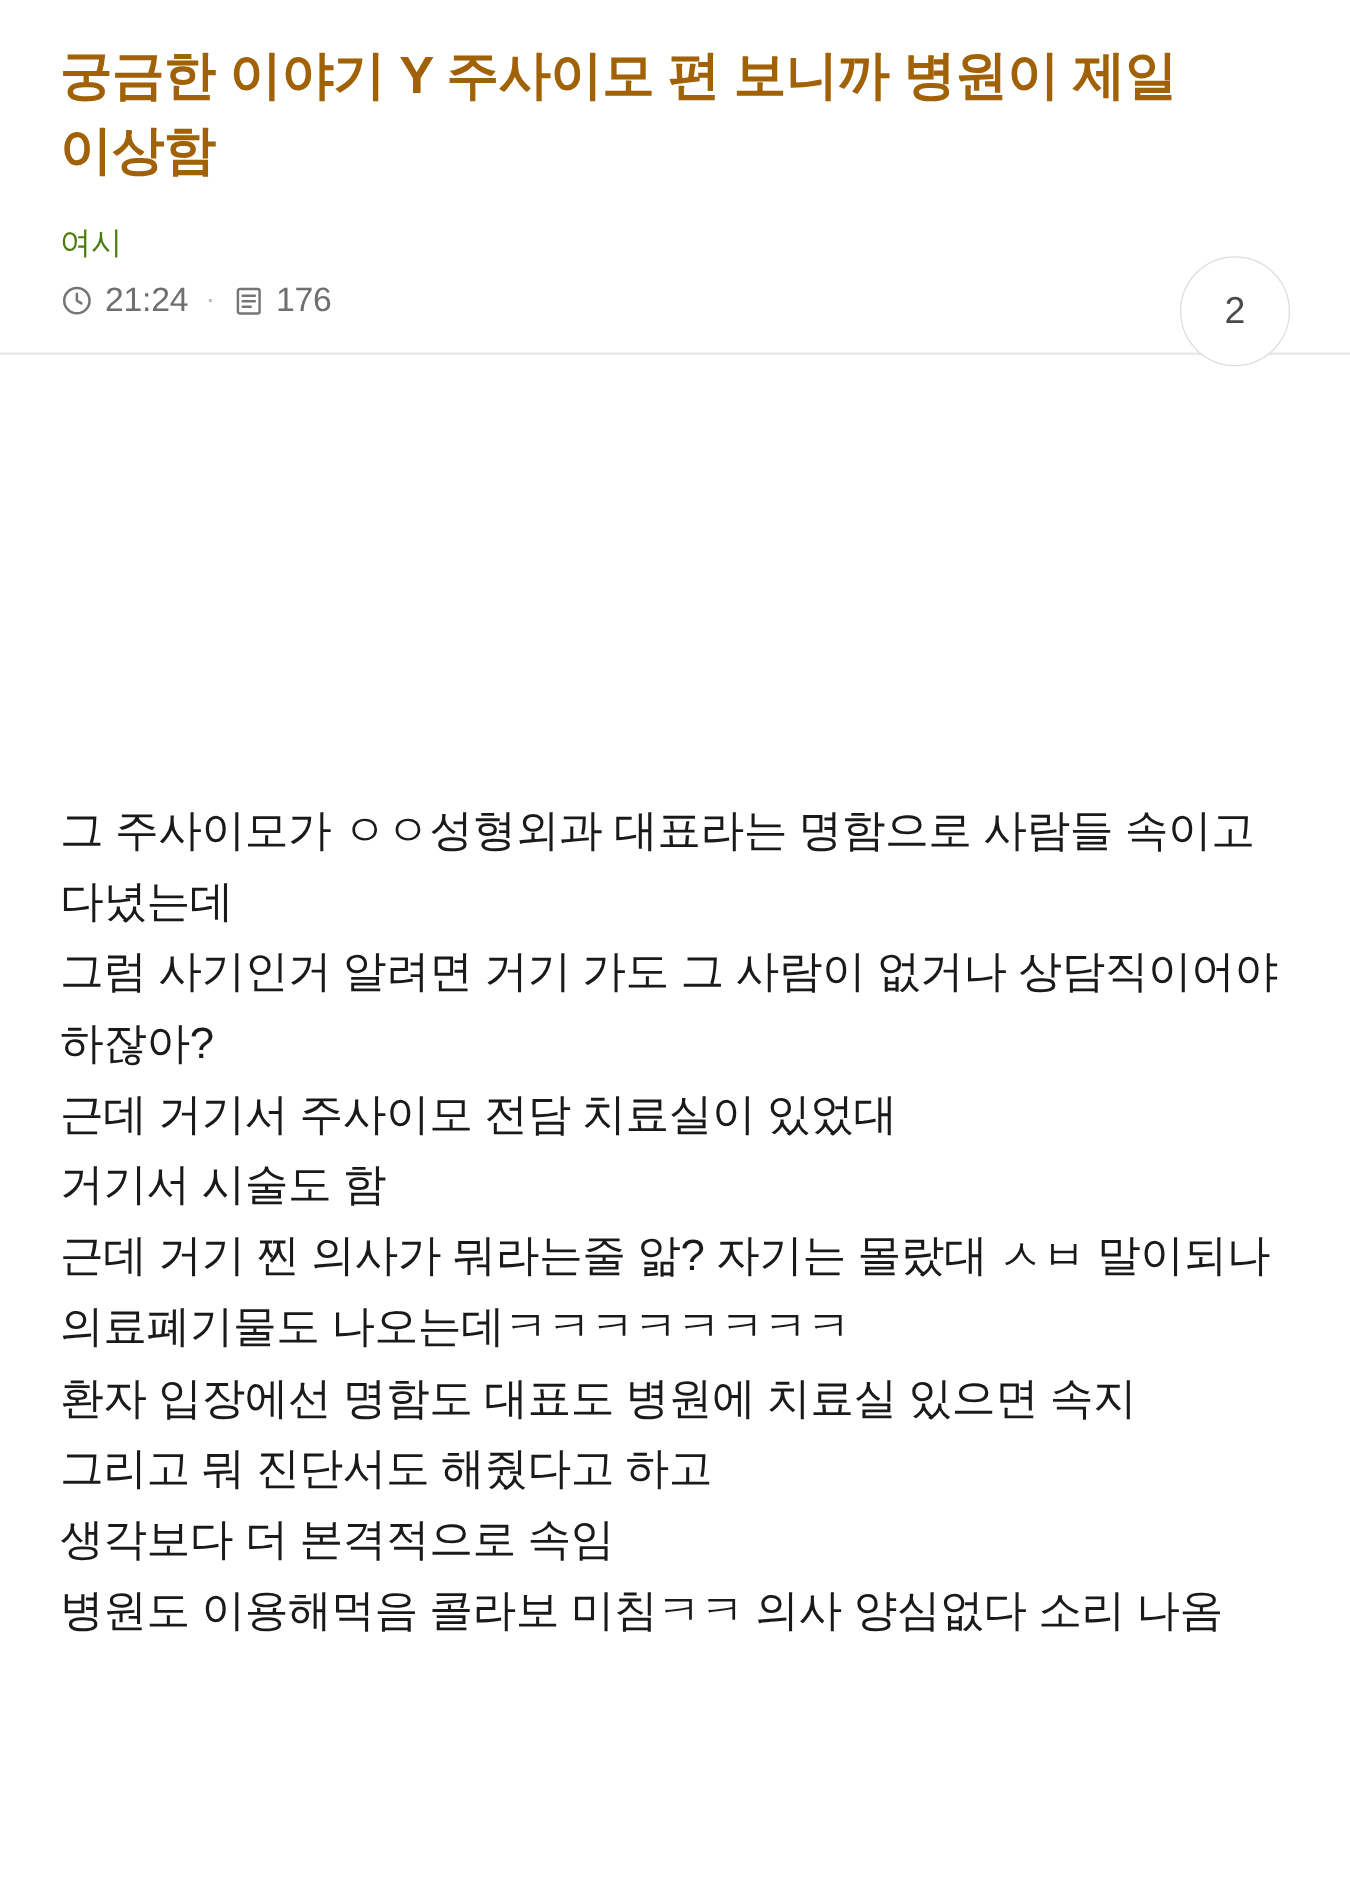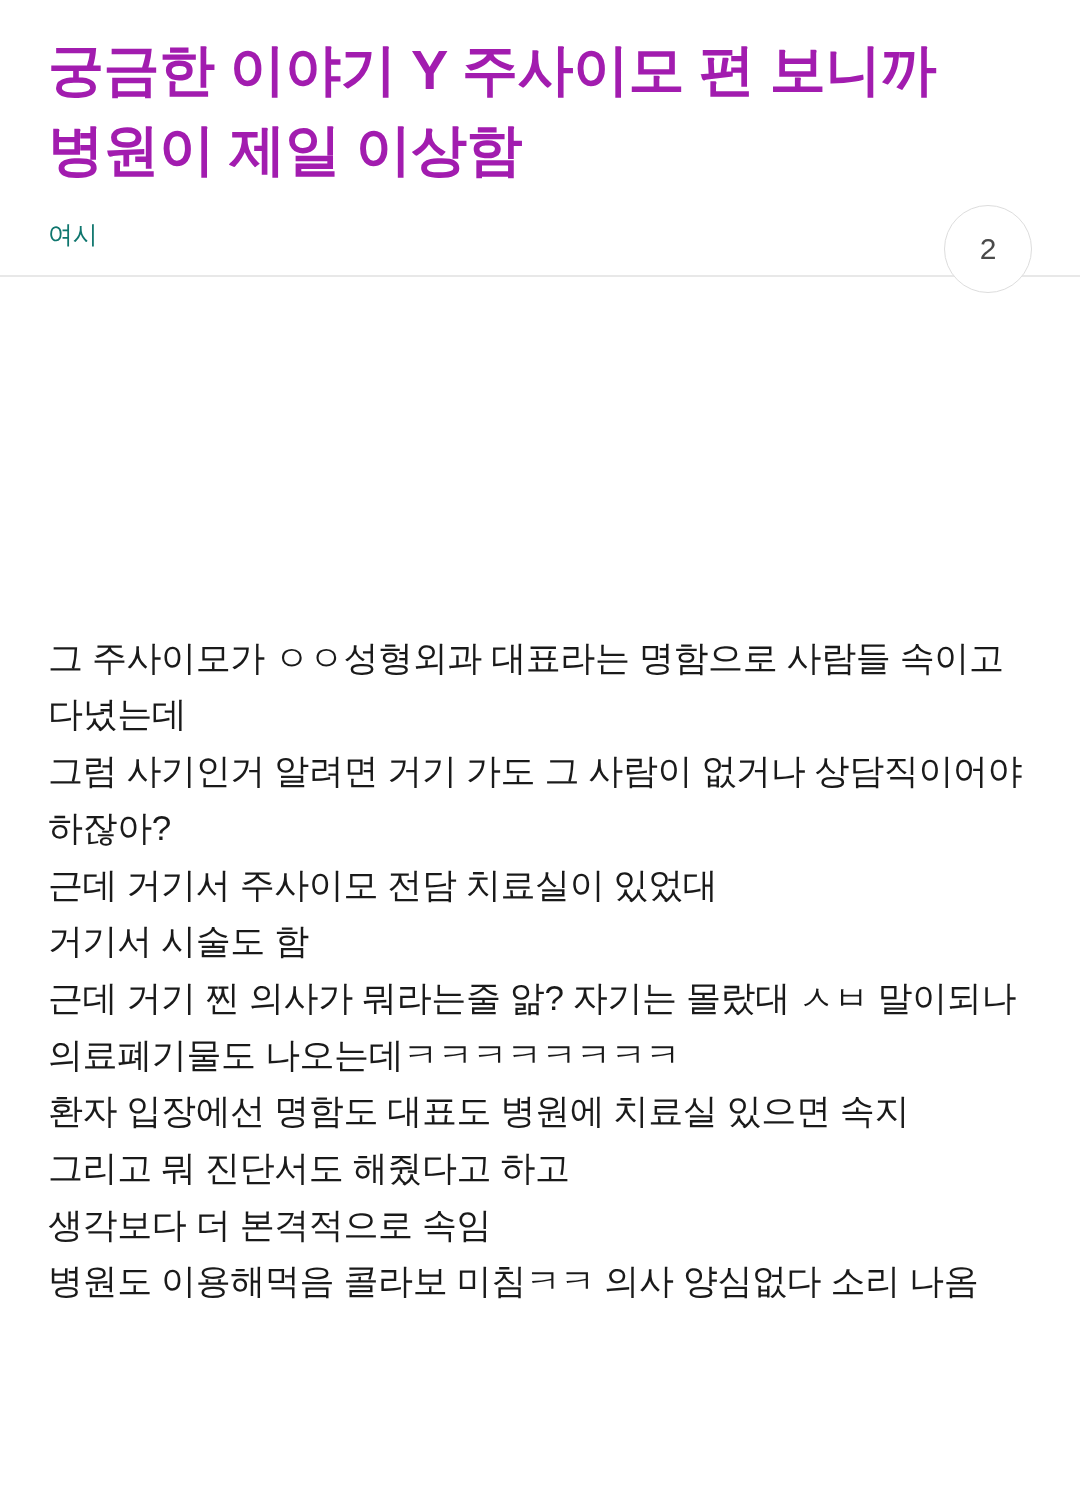--- a/index.html
+++ b/index.html
@@ -15,37 +15,37 @@
     color: #111111;
     -webkit-font-smoothing: antialiased;
   }
 
   .post-header {
     padding: 30px 48px 26px 48px;
     position: relative;
   }
 
   .post-title {
-    font-size: 56px;
+    font-size: 42px;
     line-height: 1.42;
     font-weight: 700;
     letter-spacing: -0.5px;
-    color: #a21caf;
+    color: #a16207;
     margin: 0;
     padding-right: 60px;
     word-break: keep-all;
   }
 
   .meta-block {
     margin-top: 30px;
   }
 
   .author {
     font-size: 25px;
-    color: #0f766e;
+    color: #4d7c0f;
     letter-spacing: -0.3px;
     line-height: 1.2;
   }
 
   .meta-row {
     margin-top: 16px;
     display: flex;
     align-items: center;
     font-size: 27px;
     color: #6f6f6f;
@@ -110,20 +110,43 @@
 </style>
 </head>
 <body>
 
 <div class="post-header">
   <h1 class="post-title">궁금한 이야기 Y 주사이모 편 보니까 병원이 제일 이상함</h1>
 
   <div class="meta-block">
     <div class="author">여시</div>
 
+    <div class="meta-row">
+      <span class="meta-item">
+        <span class="icon-svg">
+          <svg width="27" height="27" viewBox="0 0 24 24" fill="none" stroke="#767676" stroke-width="1.8">
+            <circle cx="12" cy="12" r="9"></circle>
+            <path d="M12 7.2V12l3.2 2" stroke-linecap="round"></path>
+          </svg>
+        </span>
+        <span>21:24</span>
+      </span>
+
+      <span class="meta-sep">·</span>
+
+      <span class="meta-item">
+        <span class="icon-svg">
+          <svg width="26" height="26" viewBox="0 0 24 24" fill="none" stroke="#767676" stroke-width="1.8">
+            <rect x="4" y="3" width="16" height="18" rx="1.5"></rect>
+            <path d="M7.5 8h9M7.5 12h9M7.5 16h6" stroke-linecap="round"></path>
+          </svg>
+        </span>
+        <span>176</span>
+      </span>
+    </div>
   </div>
 
   <div class="comment-badge">
     <span>2</span>
   </div>
 </div>
 
 <div class="divider"></div>
 
 <div class="post-body">

